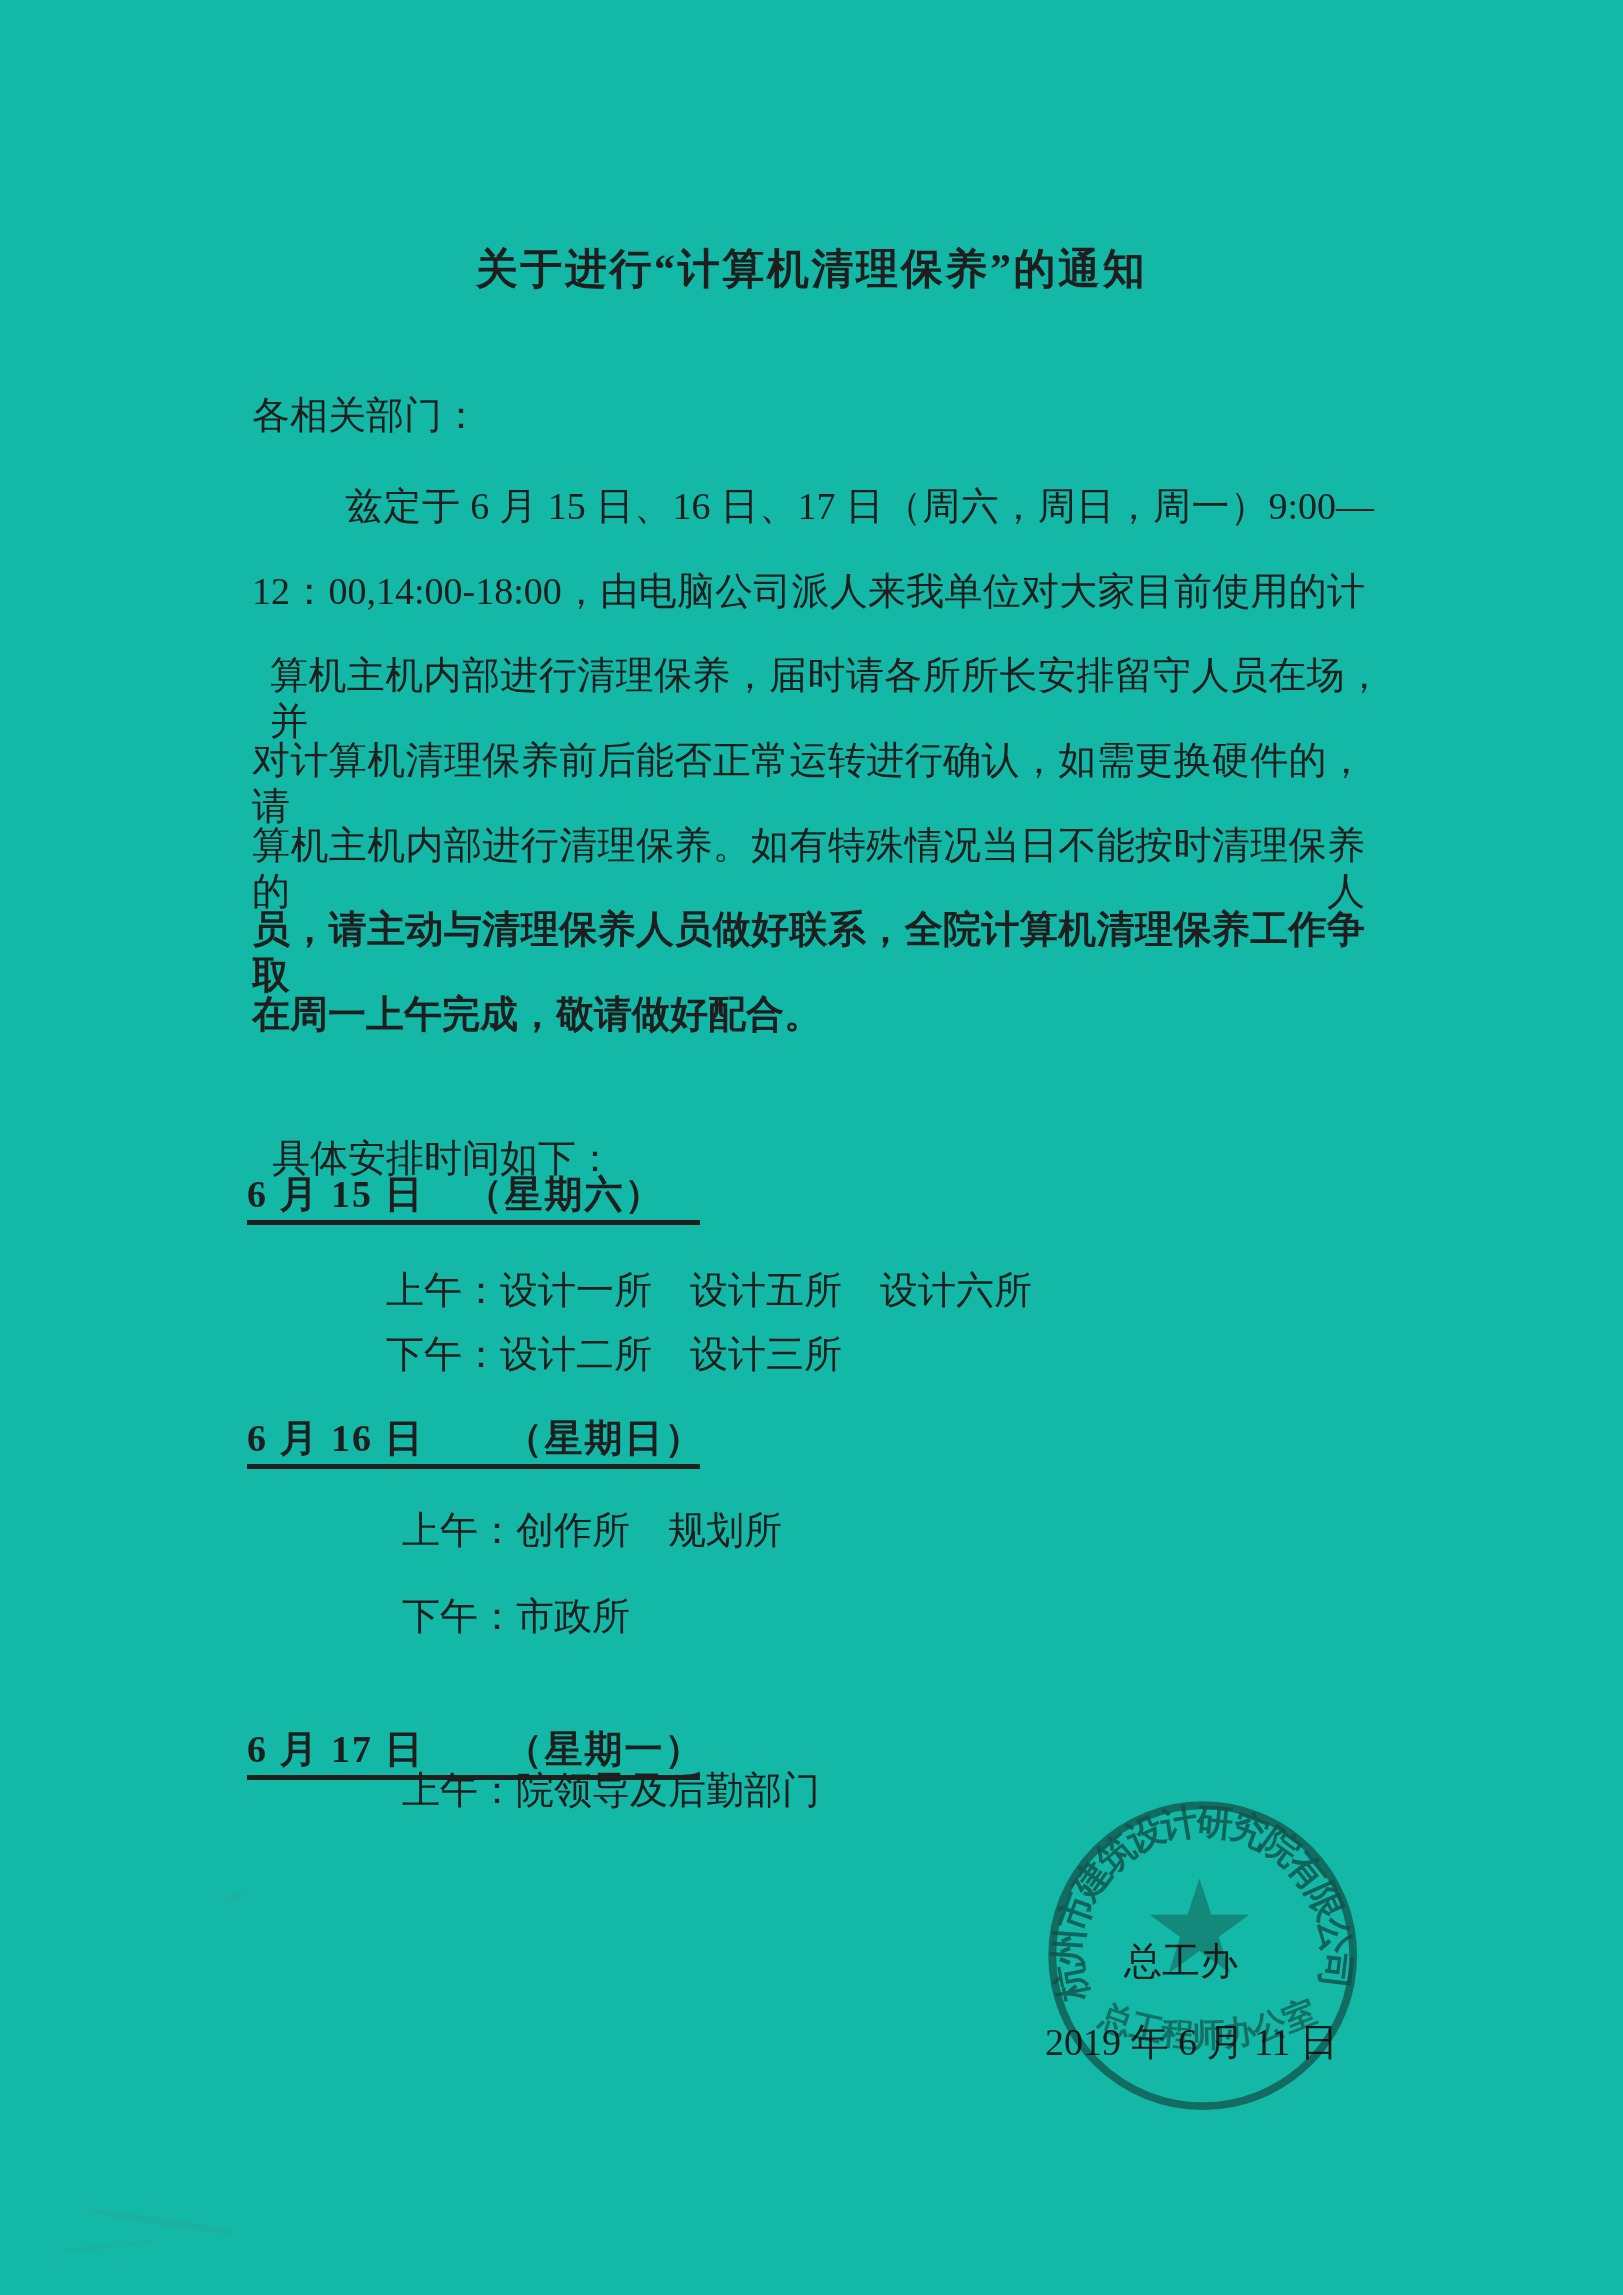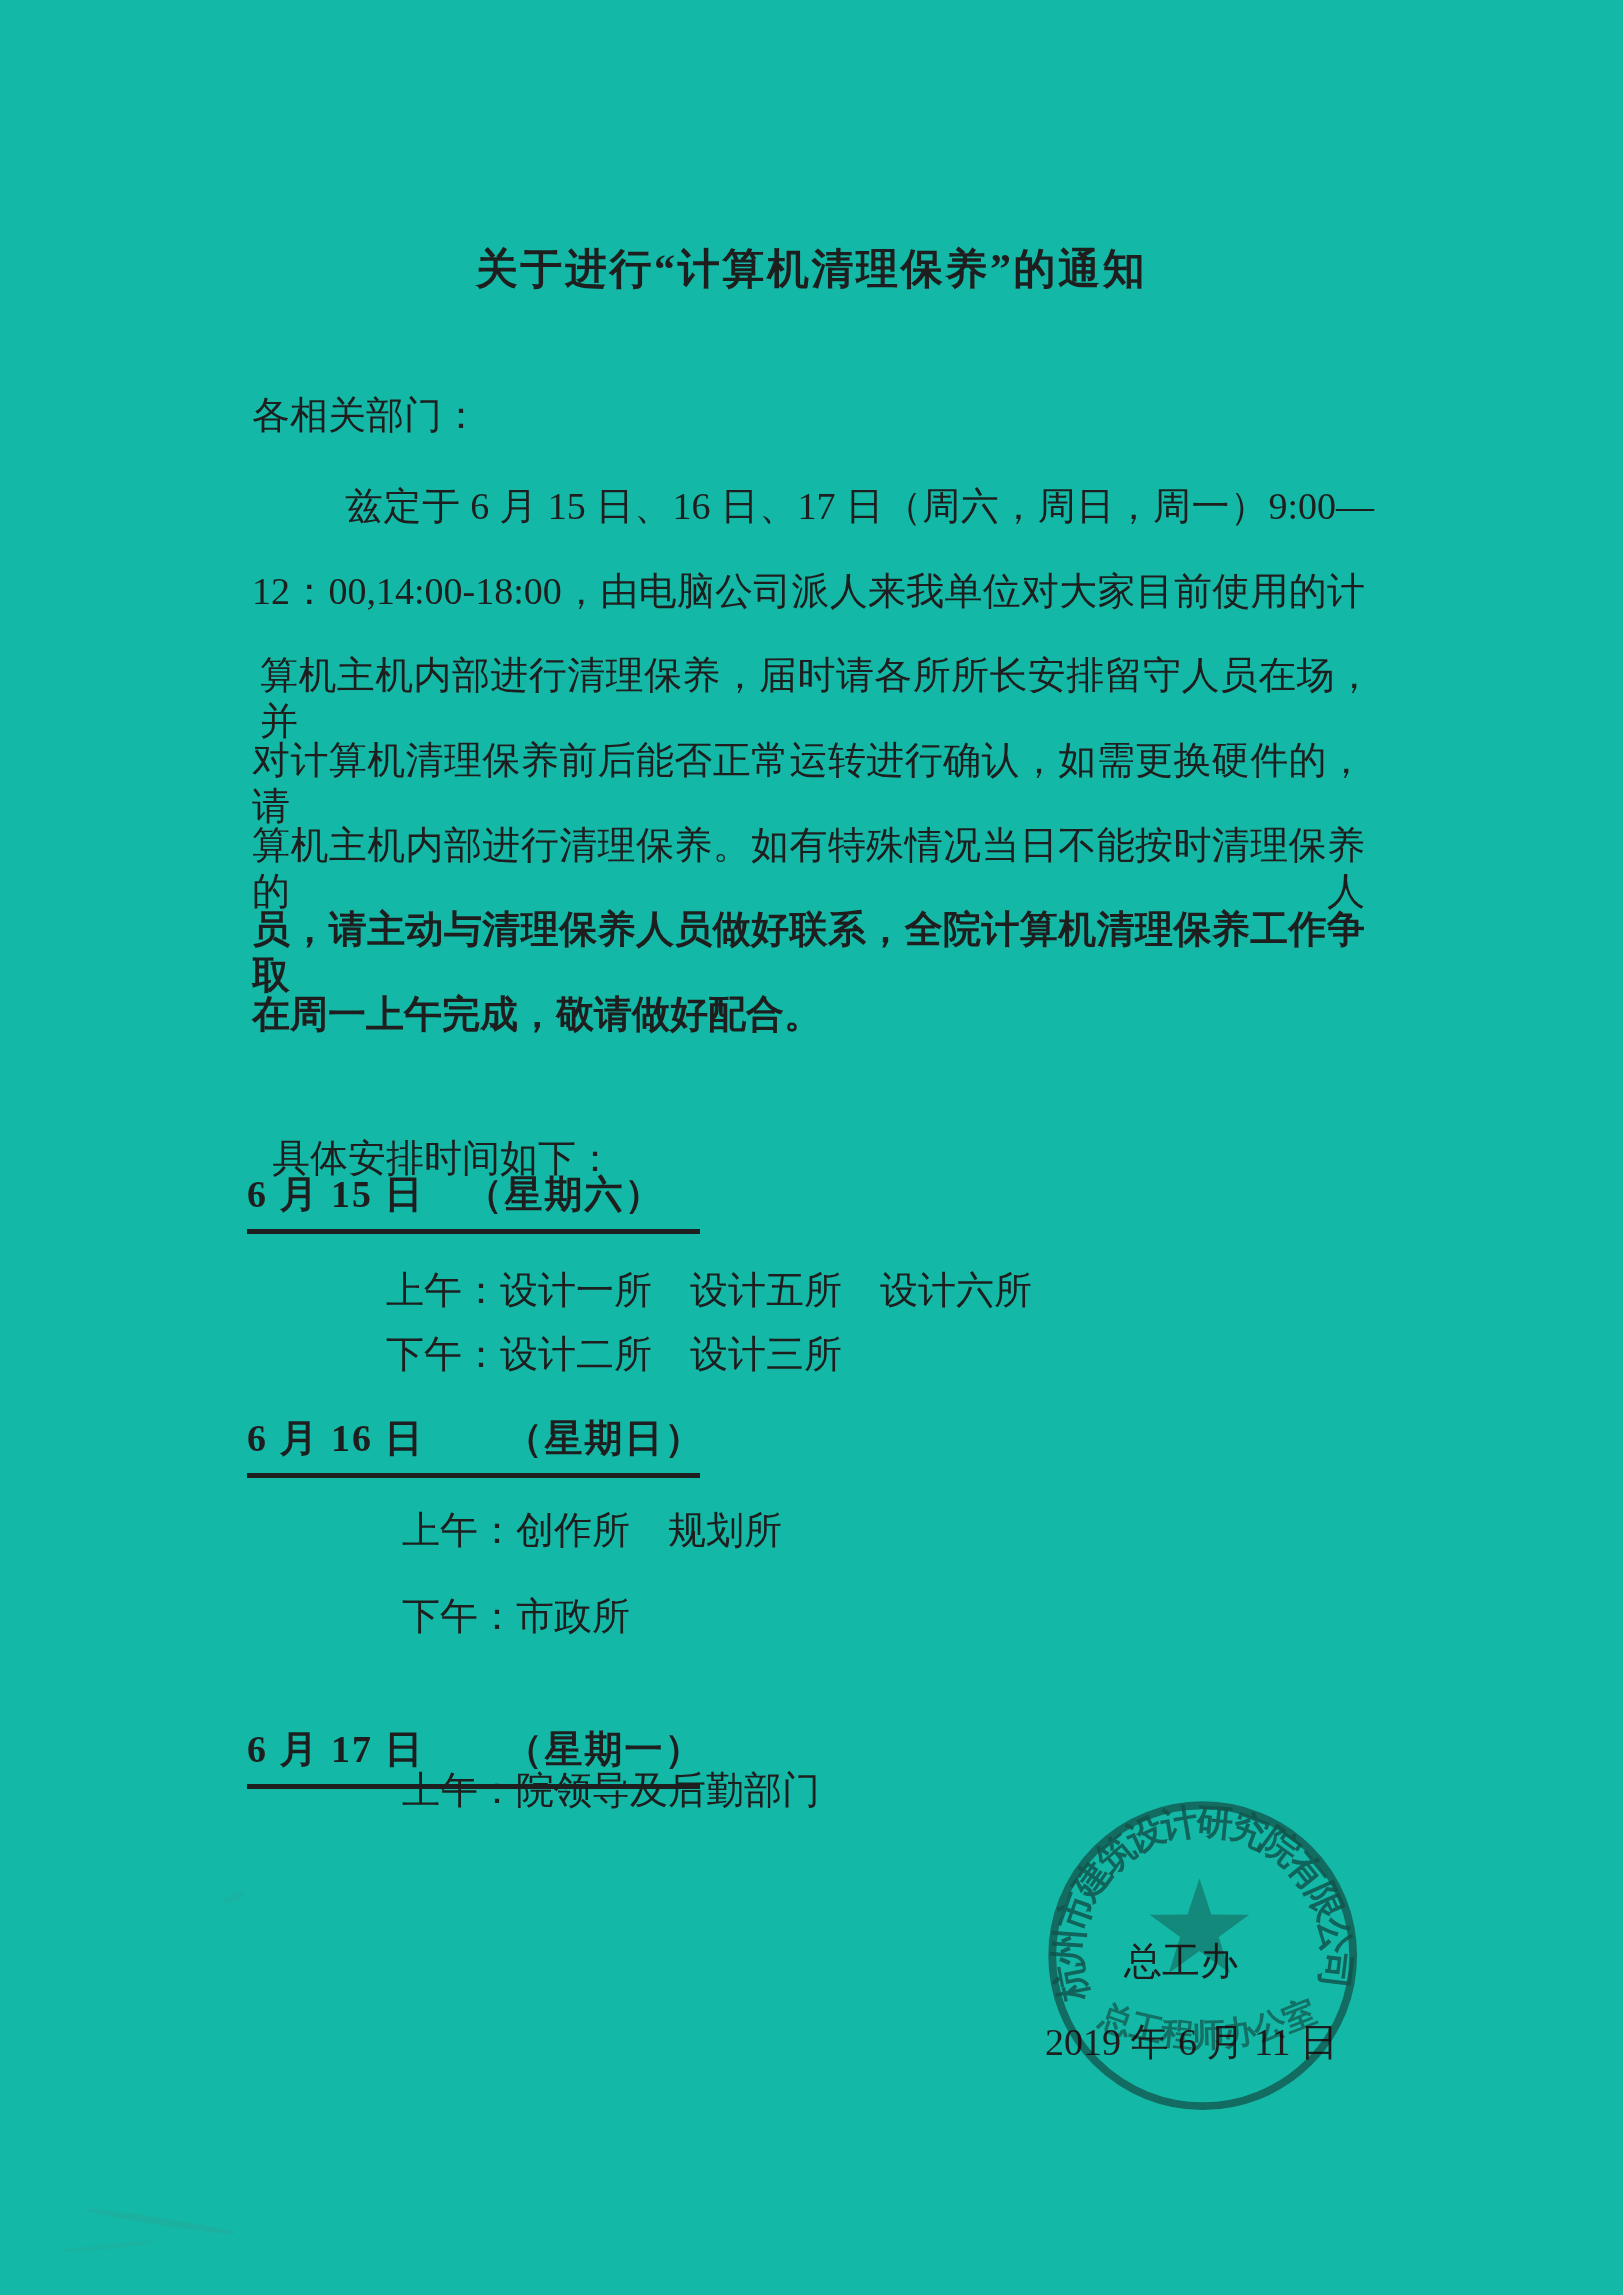--- a/index.html
+++ b/index.html
@@ -25,21 +25,21 @@
     line-height: 1.2;
   }
   .just {
     white-space: normal;
     text-align: justify;
     text-align-last: justify;
   }
   .heading {
     font-size: 38px; font-weight: 700; letter-spacing: 2px;
     white-space: pre;
-    padding-bottom: 9px;
+    padding-bottom: 0;
     border-bottom: 5.2px solid #1f1f1f;
     width: 453px;
   }
   .stamp-svg {
     position: absolute;
     left: 1047px; top: 1800px;
     width: 314px; height: 314px;
     mix-blend-mode: multiply;
     opacity: 0.92;
   }
@@ -54,21 +54,21 @@
 <body>
 
 <div class="page">
 
   <div class="abs doc-title">关于进行“计算机清理保养”的通知</div>
 
   <div class="abs txt" style="left:252px; top:393px;">各相关部门：</div>
 
   <div class="abs txt just" style="left:345px; top:484px; width:1029px;">兹定于 6 月 15 日、16 日、17 日（周六，周日，周一）9:00—</div>
   <div class="abs txt just" style="left:252px; top:569px; width:1113px;">12：00,14:00-18:00，由电脑公司派人来我单位对大家目前使用的计</div>
-  <div class="abs txt just" style="left:260px; top:653px; width:1113px;">算机主机内部进行清理保养，届时请各所所长安排留守人员在场，并</div>
+  <div class="abs txt just" style="left:270px; top:653px; width:1113px;">算机主机内部进行清理保养，届时请各所所长安排留守人员在场，并</div>
   <div class="abs txt just" style="left:252px; top:738px; width:1113px;">对计算机清理保养前后能否正常运转进行确认，如需更换硬件的，请</div>
   <div class="abs txt just" style="left:252px; top:823px; width:1113px;">算机主机内部进行清理保养。如有特殊情况当日不能按时清理保养的人</div>
   <div class="abs txt just" style="left:252px; top:907px; width:1113px;font-weight:bold;">员，请主动与清理保养人员做好联系，全院计算机清理保养工作争取</div>
   <div class="abs txt" style="left:252px; top:992px;font-weight:bold;">在周一上午完成，敬请做好配合。</div>
 
   <div class="abs txt" style="left:252px; top:1136px;margin-left:20px;">具体安排时间如下：</div>
 
   <div class="abs heading" style="left:247px; top:1169px;">6 月 15 日　（星期六）</div>
   <div class="abs txt" style="left:386px; top:1268px;">上午：设计一所　设计五所　设计六所</div>
   <div class="abs txt" style="left:386px; top:1332px;">下午：设计二所　设计三所</div>

